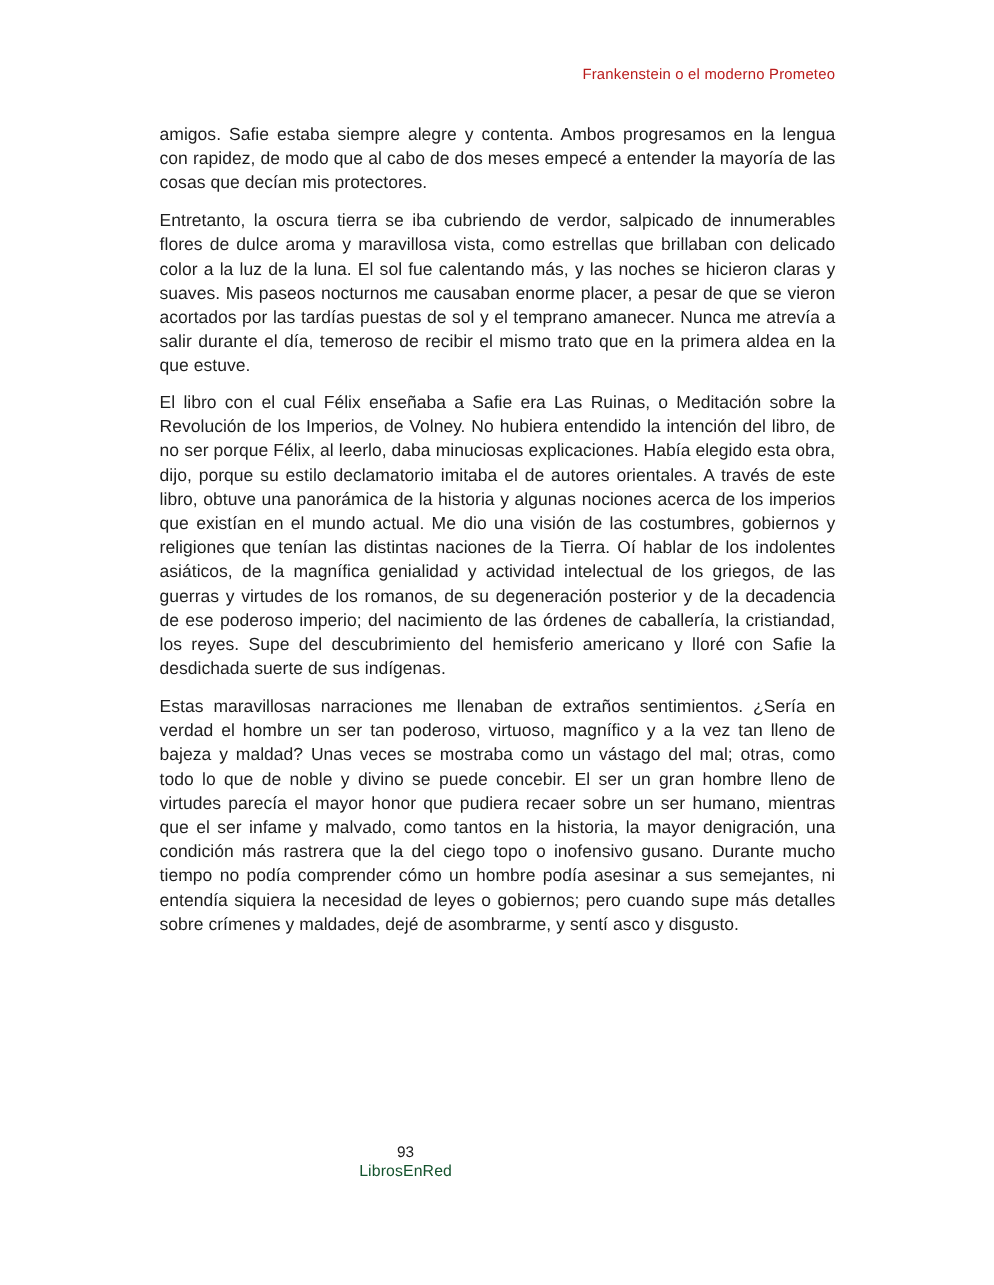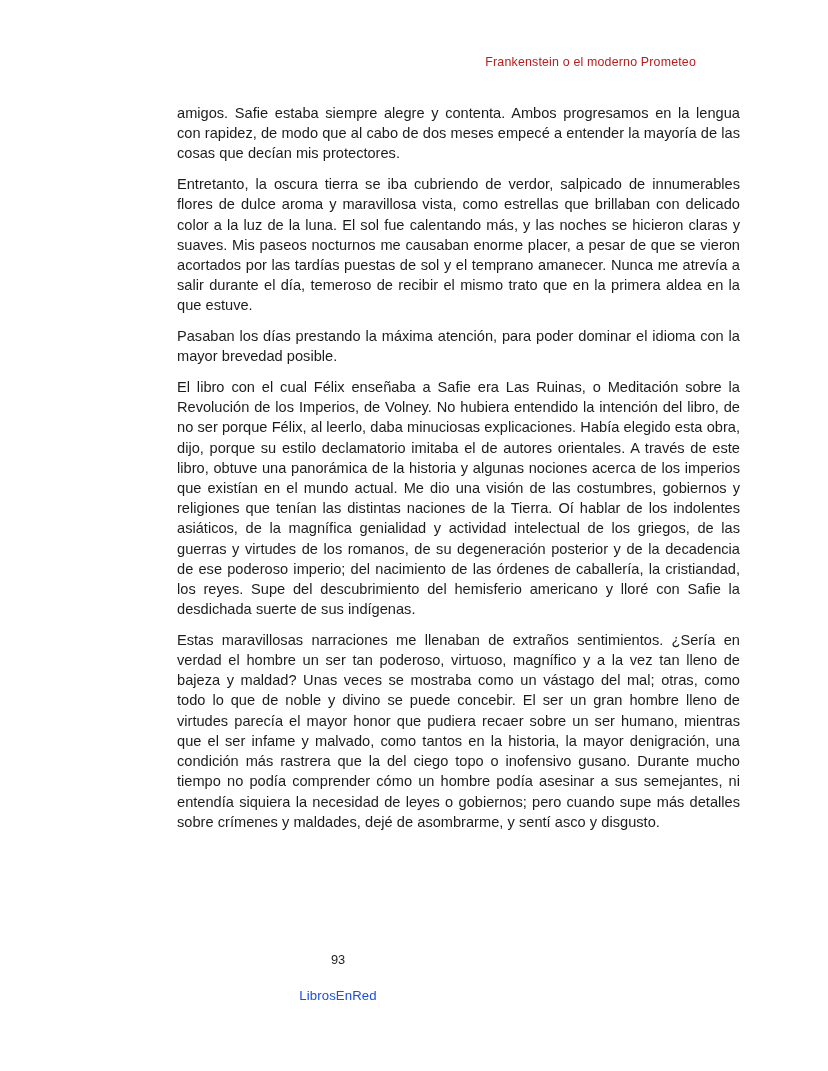--- a/index.html
+++ b/index.html
@@ -36,21 +36,20 @@
     color: #b91c1c;
     white-space: nowrap;
   }
 
   
   .text-column {
     position: absolute;
     top: 103px;
     left: 133px;
     width: 563px;
-    margin-left: 44px;
   }
   .para {
     margin: 0 0 10.5px 0;
     font-size: 14.6px;
     line-height: 20.2px;
     text-align: justify;
     text-justify: inter-word;
     letter-spacing: 0.01px;
     word-spacing: 0.1px;
     color: #1c1c1c;
@@ -66,38 +65,36 @@
     top: 952px;
     width: 676px;
     text-align: center;
   }
   .folio {
     font-size: 12.8px;
     color: #1c1c1c;
     line-height: 16px;
   }
   .imprint {
-    margin-top: 20px;
     font-size: 13.2px;
-    color: #1d4ed8;
+    color: #14532d;
     line-height: 16px;
     letter-spacing: 0.1px;
   }
 </style>
 </head>
 <body>
 
 <div class="page">
 
   <div class="running-head">Frankenstein o el moderno Prometeo</div>
 
   <div class="text-column">
     <p class="para">amigos. Safie estaba siempre alegre y contenta. Ambos progresamos en la lengua con rapidez, de modo que al cabo de dos meses empecé a entender la mayoría de las cosas que decían mis protectores.</p>
     <p class="para">Entretanto, la oscura tierra se iba cubriendo de verdor, salpicado de innumerables flores de dulce aroma y maravillosa vista, como estrellas que brillaban con delicado color a la luz de la luna. El sol fue calentando más, y las noches se hicieron claras y suaves. Mis paseos nocturnos me causaban enorme placer, a pesar de que se vieron acortados por las tardías puestas de sol y el temprano amanecer. Nunca me atrevía a salir durante el día, temeroso de recibir el mismo trato que en la primera aldea en la que estuve.</p>
-    <p class="para">Pasaban los días prestando la máxima atención, para poder dominar el idioma con la mayor brevedad posible.</p>
     <p class="para">El libro con el cual Félix enseñaba a Safie era Las Ruinas, o Meditación sobre la Revolución de los Imperios, de Volney. No hubiera entendido la intención del libro, de no ser porque Félix, al leerlo, daba minuciosas explicaciones. Había elegido esta obra, dijo, porque su estilo declamatorio imitaba el de autores orientales. A través de este libro, obtuve una panorámica de la historia y algunas nociones acerca de los imperios que existían en el mundo actual. Me dio una visión de las costumbres, gobiernos y religiones que tenían las distintas naciones de la Tierra. Oí hablar de los indolentes asiáticos, de la magnífica genialidad y actividad intelectual de los griegos, de las guerras y virtudes de los romanos, de su degeneración posterior y de la decadencia de ese poderoso imperio; del nacimiento de las órdenes de caballería, la cristiandad, los reyes. Supe del descubrimiento del hemisferio americano y lloré con Safie la desdichada suerte de sus indígenas.</p>
     <p class="para">Estas maravillosas narraciones me llenaban de extraños sentimientos. ¿Sería en verdad el hombre un ser tan poderoso, virtuoso, magnífico y a la vez tan lleno de bajeza y maldad? Unas veces se mostraba como un vástago del mal; otras, como todo lo que de noble y divino se puede concebir. El ser un gran hombre lleno de virtudes parecía el mayor honor que pudiera recaer sobre un ser humano, mientras que el ser infame y malvado, como tantos en la historia, la mayor denigración, una condición más rastrera que la del ciego topo o inofensivo gusano. Durante mucho tiempo no podía comprender cómo un hombre podía asesinar a sus semejantes, ni entendía siquiera la necesidad de leyes o gobiernos; pero cuando supe más detalles sobre crímenes y maldades, dejé de asombrarme, y sentí asco y disgusto.</p>
   </div>
 
   <div class="footer">
     <div class="folio">93</div>
     <div class="imprint">LibrosEnRed</div>
   </div>
 
 </div>

